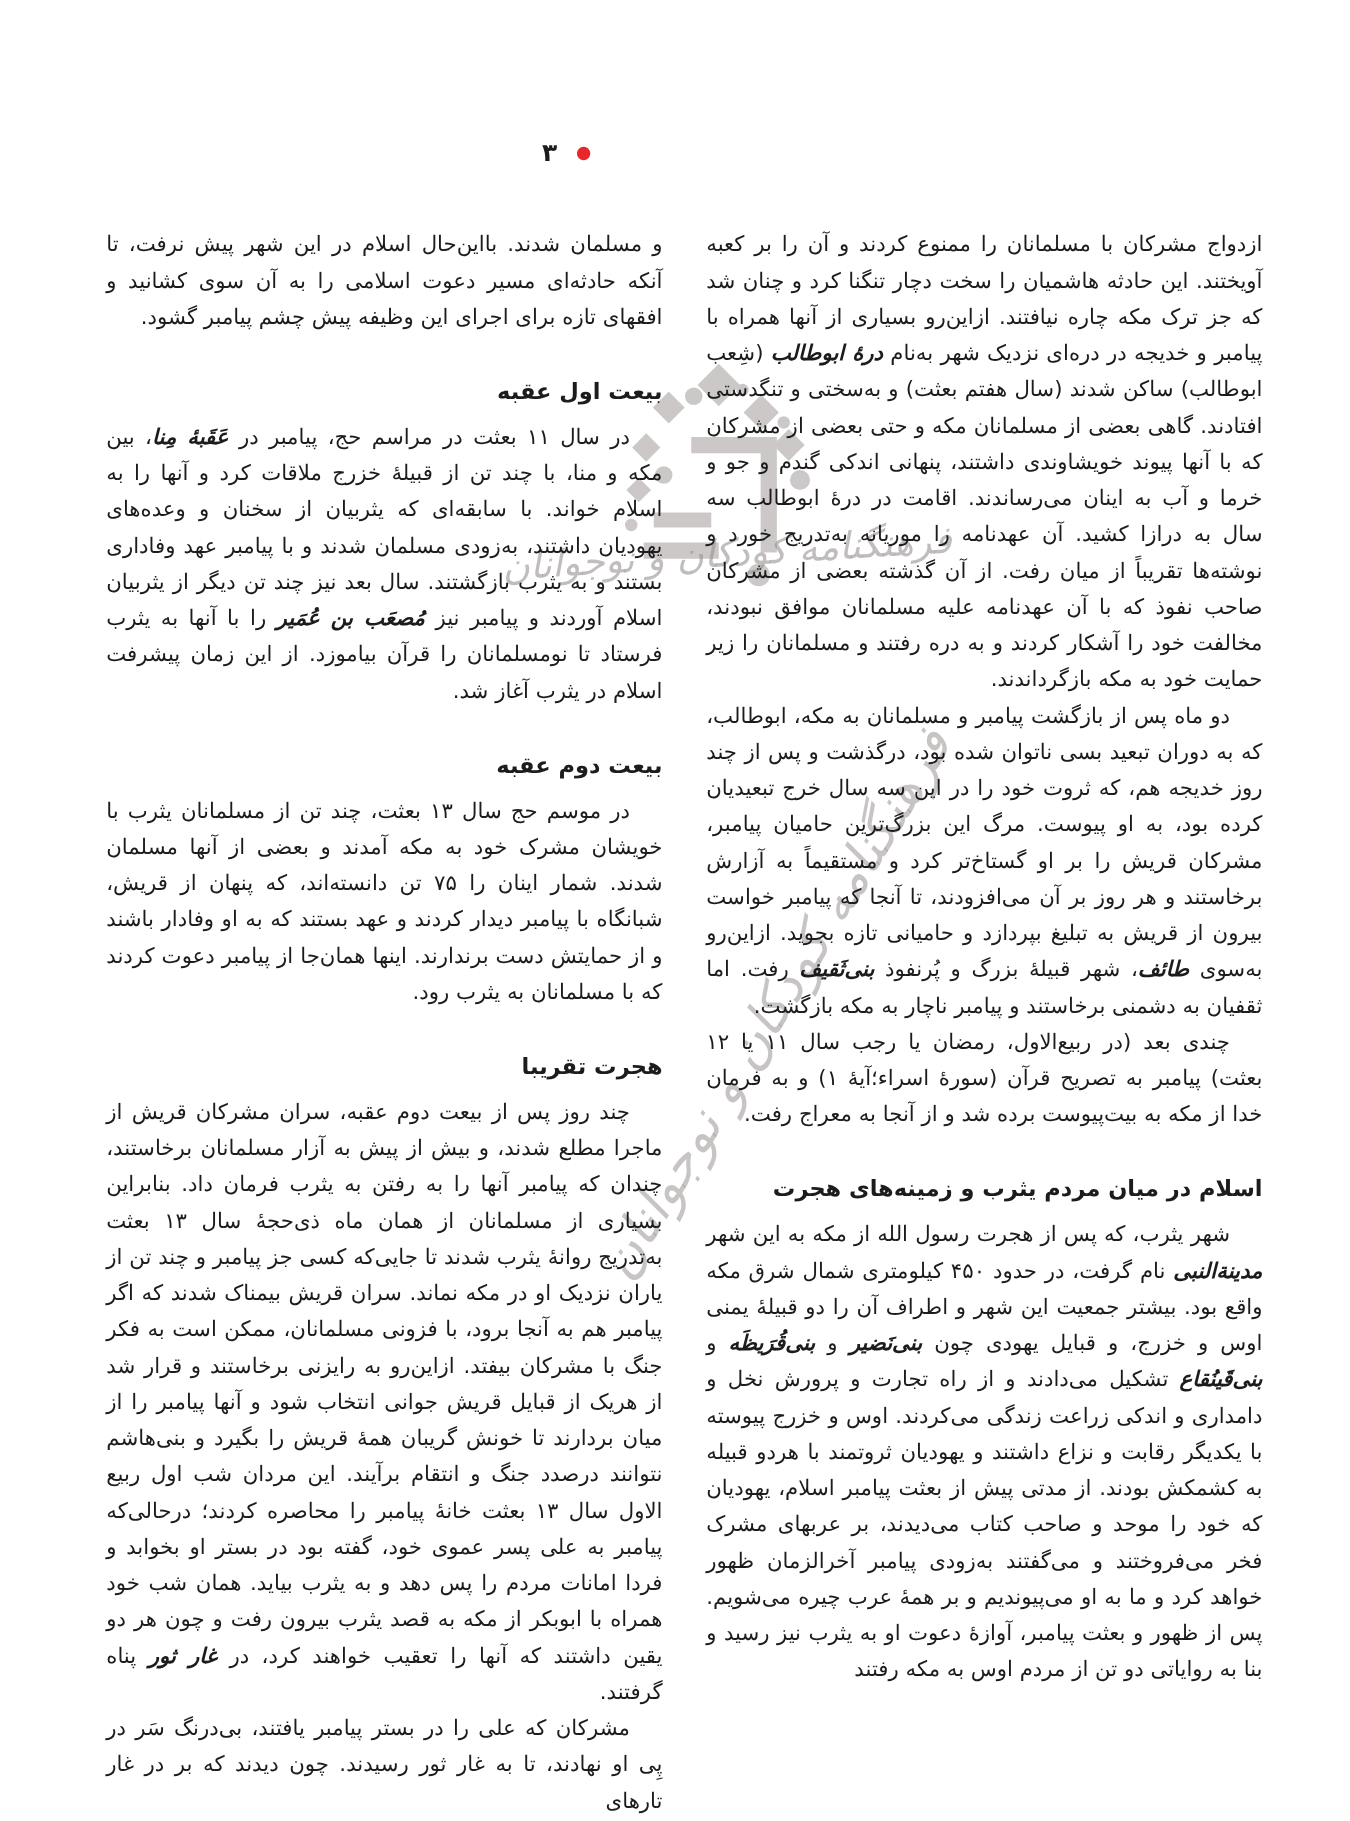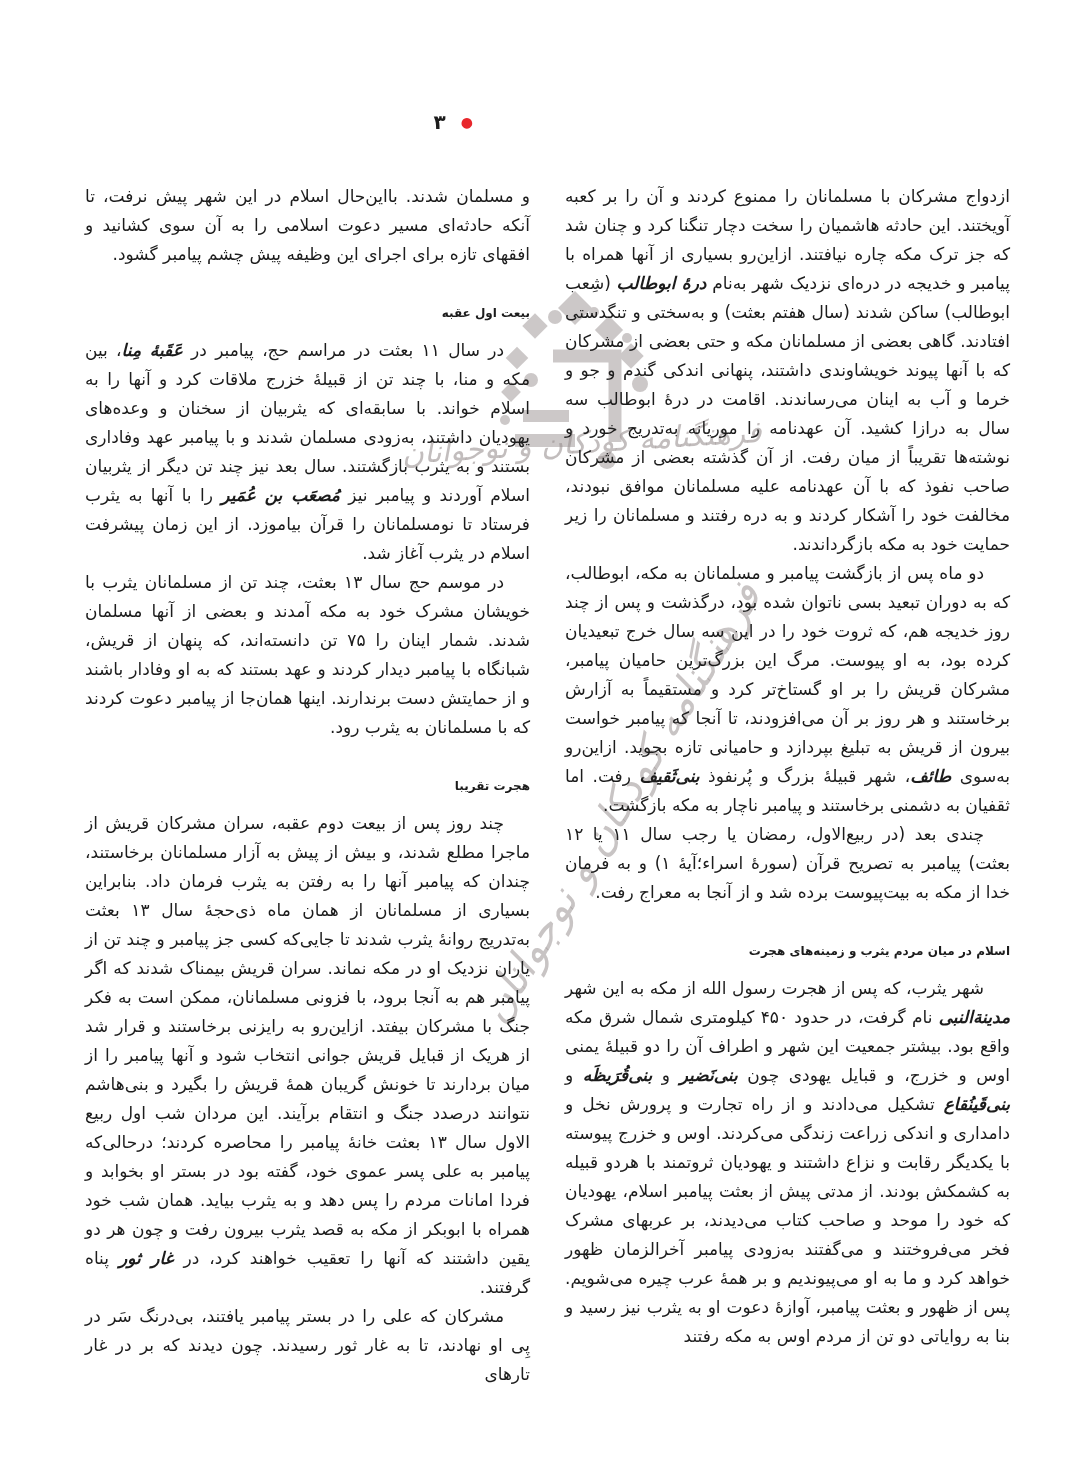--- a/index.html
+++ b/index.html
@@ -11,21 +11,21 @@
   .header .title{letter-spacing:0;}
   .header sup{font-size:11px;vertical-align:super;}
   .header .bullet{font-size:14px;line-height:1;}
   .header .pagenum{font-size:20px;}
   
   .columns{position:absolute;top:182px;right:70px;width:925px;display:flex;gap:35px;
            z-index:2;direction:rtl;}
   .col{width:445px;font-size:17px;line-height:29px;text-align:justify;}
   .col p{margin:0;}
   .col p.indent{text-indent:26px;}
-  .col h3{font-size:12px;line-height:29px;font-weight:bold;margin:30px 0 8px 0;}
+  .col h3{font-size:18px;line-height:29px;font-weight:bold;margin:30px 0 8px 0;}
   .col .b{font-weight:normal;}
   .col .bi{font-weight:bold;font-style:italic;margin-top:36px;}
   
   .watermark-layer{position:absolute;inset:0;z-index:1;pointer-events:none;}
   .wm-logo{position:absolute;left:495px;top:290px;}
   .wm-text{position:absolute;font-family:"DejaVu Serif","Liberation Serif",serif;
            font-style:italic;white-space:nowrap;direction:rtl;}
   .wm-small{left:38px;top:436px;width:724px;font-size:30px;
             color:rgba(150,142,142,0.58);transform:rotate(-3.5deg);transform-origin:center;}
   .wm-large{left:250px;top:845px;width:660px;font-size:42px;
@@ -71,20 +71,21 @@
         <p class="para"><span>ازدواج مشرکان با مسلمانان را ممنوع کردند و آن را بر کعبه آویختند. این حادثه هاشمیان را سخت دچار تنگنا کرد و چنان شد که جز ترک مکه چاره نیافتند. ازاین‌رو بسیاری از آنها همراه با پیامبر و خدیجه در دره‌ای نزدیک شهر به‌نام </span><span class="bi">درهٔ ابوطالب</span><span> (شِعب ابوطالب) ساکن شدند (سال هفتم بعثت) و به‌سختی و تنگدستی افتادند. گاهی بعضی از مسلمانان مکه و حتی بعضی از مشرکان که با آنها پیوند خویشاوندی داشتند، پنهانی اندکی گندم و جو و خرما و آب به اینان می‌رساندند. اقامت در درهٔ ابوطالب سه سال به درازا کشید. آن عهدنامه را موریانه به‌تدریج خورد و نوشته‌ها تقریباً از میان رفت. از آن گذشته بعضی از مشرکان صاحب نفوذ که با آن عهدنامه علیه مسلمانان موافق نبودند، مخالفت خود را آشکار کردند و به دره رفتند و مسلمانان را زیر حمایت خود به مکه بازگرداندند.</span></p>
         <p class="para indent"><span>دو ماه پس از بازگشت پیامبر و مسلمانان به مکه، ابوطالب، که به دوران تبعید بسی ناتوان شده بود، درگذشت و پس از چند روز خدیجه هم، که ثروت خود را در این سه سال خرج تبعیدیان کرده بود، به او پیوست. مرگ این بزرگ‌ترین حامیان پیامبر، مشرکان قریش را بر او گستاخ‌تر کرد و مستقیماً به آزارش برخاستند و هر روز بر آن می‌افزودند، تا آنجا که پیامبر خواست بیرون از قریش به تبلیغ بپردازد و حامیانی تازه بجوید. ازاین‌رو به‌سوی </span><span class="bi">طائف</span><span>، شهر قبیلهٔ بزرگ و پُرنفوذ </span><span class="bi">بنی‌ثَقیف</span><span> رفت. اما ثقفیان به دشمنی برخاستند و پیامبر ناچار به مکه بازگشت.</span></p>
         <p class="para indent"><span>چندی بعد (در ربیع‌الاول، رمضان یا رجب سال ۱۱ یا ۱۲ بعثت) پیامبر به تصریح قرآن (سورهٔ </span><span class="b">اسراء</span><span>؛آیهٔ ۱) و به فرمان خدا از مکه به </span><span class="b">بیت‌پیوست</span><span> برده شد و از آنجا به </span><span class="b">معراج</span><span> رفت.</span></p>
         <h3>اسلام در میان مردم یثرب  و زمینه‌های هجرت</h3>
         <p class="para indent"><span>شهر یثرب، که پس از هجرت رسول الله از مکه به این شهر </span><span class="bi">مدینةالنبی</span><span> نام گرفت، در حدود ۴۵۰ کیلومتری شمال شرق مکه واقع بود. بیشتر جمعیت این شهر و اطراف آن را دو قبیلهٔ یمنی اوس و خزرج، و قبایل یهودی چون </span><span class="bi">بنی‌نَضیر</span><span> و </span><span class="bi">بنی‌قُرَیظَه</span><span> و </span><span class="bi">بنی‌قَینُقاع</span><span> تشکیل می‌دادند و از راه تجارت و پرورش نخل و دامداری و اندکی زراعت زندگی می‌کردند. اوس و خزرج پیوسته با یکدیگر رقابت و نزاع داشتند و یهودیان ثروتمند با هردو قبیله به کشمکش بودند. از مدتی پیش از بعثت پیامبر اسلام، یهودیان که خود را موحد و صاحب کتاب می‌دیدند، بر عربهای مشرک فخر می‌فروختند و می‌گفتند به‌زودی پیامبر آخرالزمان ظهور خواهد کرد و ما به او می‌پیوندیم و بر همهٔ عرب چیره می‌شویم. پس از ظهور و بعثت پیامبر، آوازهٔ دعوت او به یثرب نیز رسید و بنا به روایاتی دو تن از مردم اوس به مکه رفتند</span></p>
       </div>
     <div class="col">
         <p class="para"><span>و مسلمان شدند. بااین‌حال اسلام در این شهر پیش نرفت، تا آنکه حادثه‌ای مسیر دعوت اسلامی را به آن سوی کشانید و افقهای تازه برای اجرای این وظیفه پیش چشم پیامبر گشود.</span></p>
         <h3>بیعت اول عقبه</h3>
         <p class="para indent"><span>در سال ۱۱ بعثت در مراسم حج، پیامبر در </span><span class="bi">عَقَبهٔ مِنا</span><span>، بین مکه و منا، با چند تن از قبیلهٔ خزرج ملاقات کرد و آنها را به اسلام خواند. با سابقه‌ای که یثربیان از سخنان و وعده‌های یهودیان داشتند، به‌زودی مسلمان شدند و با پیامبر عهد وفاداری بستند و به یثرب بازگشتند. سال بعد نیز چند تن دیگر از یثربیان اسلام آوردند و پیامبر نیز </span><span class="bi">مُصعَب بن عُمَیر</span><span> را با آنها به یثرب فرستاد تا نومسلمانان را قرآن بیاموزد. از این زمان پیشرفت اسلام در یثرب آغاز شد.</span></p>
+        <h3>بیعت دوم عقبه</h3>
         <p class="para indent"><span>در موسم حج سال ۱۳ بعثت، چند تن از مسلمانان یثرب با خویشان مشرک خود به مکه آمدند و بعضی از آنها مسلمان شدند. شمار اینان را ۷۵ تن دانسته‌اند، که پنهان از قریش، شبانگاه با پیامبر دیدار کردند و عهد بستند که به او وفادار باشند و از حمایتش دست برندارند. اینها همان‌جا از پیامبر دعوت کردند که با مسلمانان به یثرب رود.</span></p>
         <h3>هجرت تقریبا</h3>
         <p class="para indent"><span>چند روز پس از بیعت دوم عقبه، سران مشرکان قریش از ماجرا مطلع شدند، و بیش از پیش به آزار مسلمانان برخاستند، چندان که پیامبر آنها را به رفتن به یثرب فرمان داد. بنابراین بسیاری از مسلمانان از همان ماه ذی‌حجهٔ سال ۱۳ بعثت به‌تدریج روانهٔ یثرب شدند تا جایی‌که کسی جز پیامبر و چند تن از یاران نزدیک او در مکه نماند. سران قریش بیمناک شدند که اگر پیامبر هم به آنجا برود، با فزونی مسلمانان، ممکن است به فکر جنگ با مشرکان بیفتد. ازاین‌رو به رایزنی برخاستند و قرار شد از هریک از قبایل قریش جوانی انتخاب شود و آنها پیامبر را از میان بردارند تا خونش گریبان همهٔ قریش را بگیرد و بنی‌هاشم نتوانند درصدد جنگ و انتقام برآیند. این مردان شب اول ربیع الاول سال ۱۳ بعثت خانهٔ پیامبر را محاصره کردند؛ درحالی‌که پیامبر به علی پسر عموی خود، گفته بود در بستر او بخوابد و فردا امانات مردم را پس دهد و به یثرب بیاید. همان شب خود همراه با ابوبکر از مکه به قصد یثرب بیرون رفت و چون هر دو یقین داشتند که آنها را تعقیب خواهند کرد، در </span><span class="bi">غار ثور</span><span> پناه گرفتند.</span></p>
         <p class="para indent"><span>مشرکان که علی را در بستر پیامبر یافتند، بی‌درنگ سَر در پِی او نهادند، تا به غار ثور رسیدند. چون دیدند که بر در غار تارهای</span></p>
       </div>
   </div>
 
 </div>
 
 </body></html>

